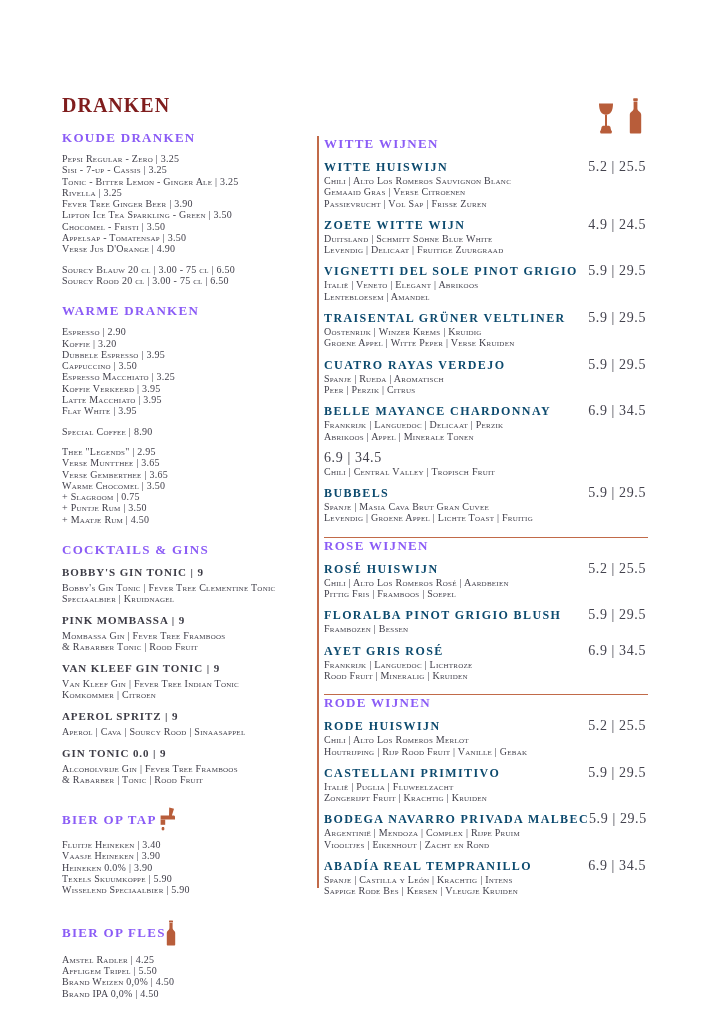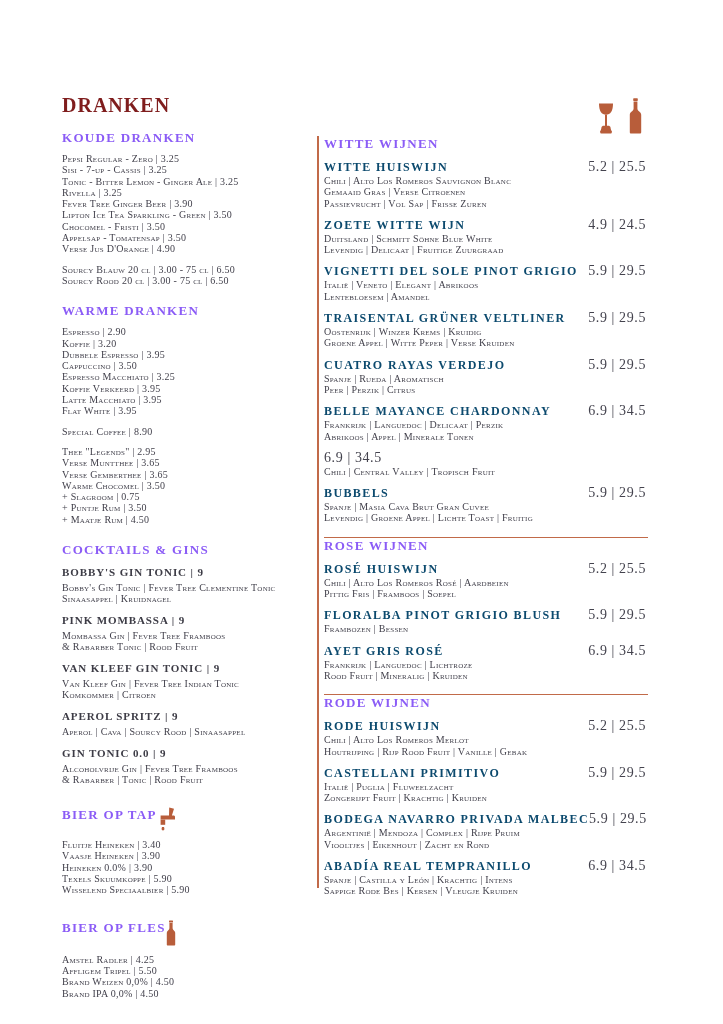--- a/index.html
+++ b/index.html
@@ -14,21 +14,21 @@
 
   
   .page-title{
     margin:0 0 10px 0;font-size:20px;line-height:30px;font-weight:bold;
     color:#7f1d1d;letter-spacing:1px;
   }
   .sec-head{
     margin:0 0 8px 0;font-size:13px;line-height:15px;font-weight:bold;
     color:#8b5cf6;letter-spacing:1.3px;
   }
-  .sec-head-row{display:flex;align-items:flex-start;gap:0;margin:0 0 8px 0;}
+  .sec-head-row{display:flex;align-items:center;gap:0;margin:0 0 8px 0;}
   .sec-head-row .sec-head{margin:0;}
 
   
   .line{
     font-size:10px;line-height:11.3px;letter-spacing:0.25px;
     font-variant:small-caps;color:#403f4a;white-space:nowrap;
   }
   .group{margin-bottom:9px;}
   .section{margin-bottom:17px;}
 
@@ -136,21 +136,21 @@
 
     <section class="section" style="margin-bottom:14px;">
       <h2 class="sec-head">COCKTAILS &amp; GINS</h2>
       <div>
 
           <div class="cocktail">
             <div class="cname">BOBBY'S GIN TONIC | 9</div>
             <div>
 
             <div class="line">Bobby's Gin Tonic | Fever Tree Clementine Tonic</div>
-              <div class="line">Sinaasappel | Kruidnagel</div>
+              <div class="line">Speciaalbier | Kruidnagel</div>
             </div>
           </div>
 
           <div class="cocktail">
             <div class="cname">PINK MOMBASSA | 9</div>
             <div>
 
             <div class="line">Mombassa Gin | Fever Tree Framboos</div>
               <div class="line">&amp; Rabarber Tonic | Rood Fruit</div>
             </div>

